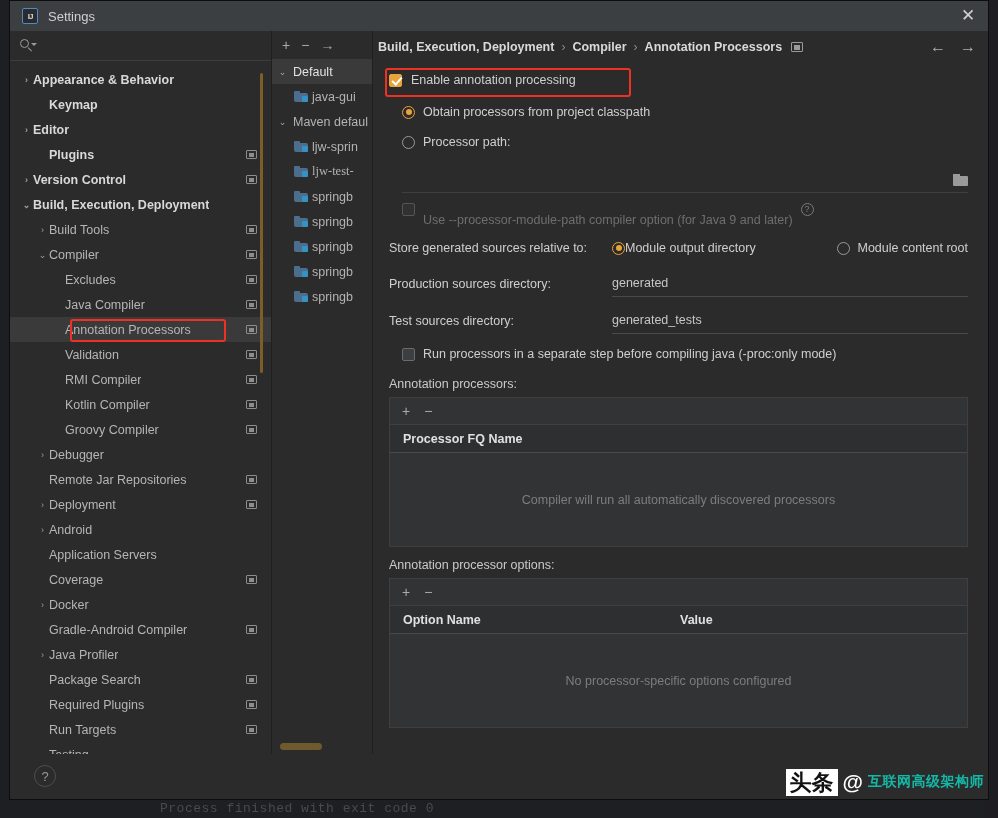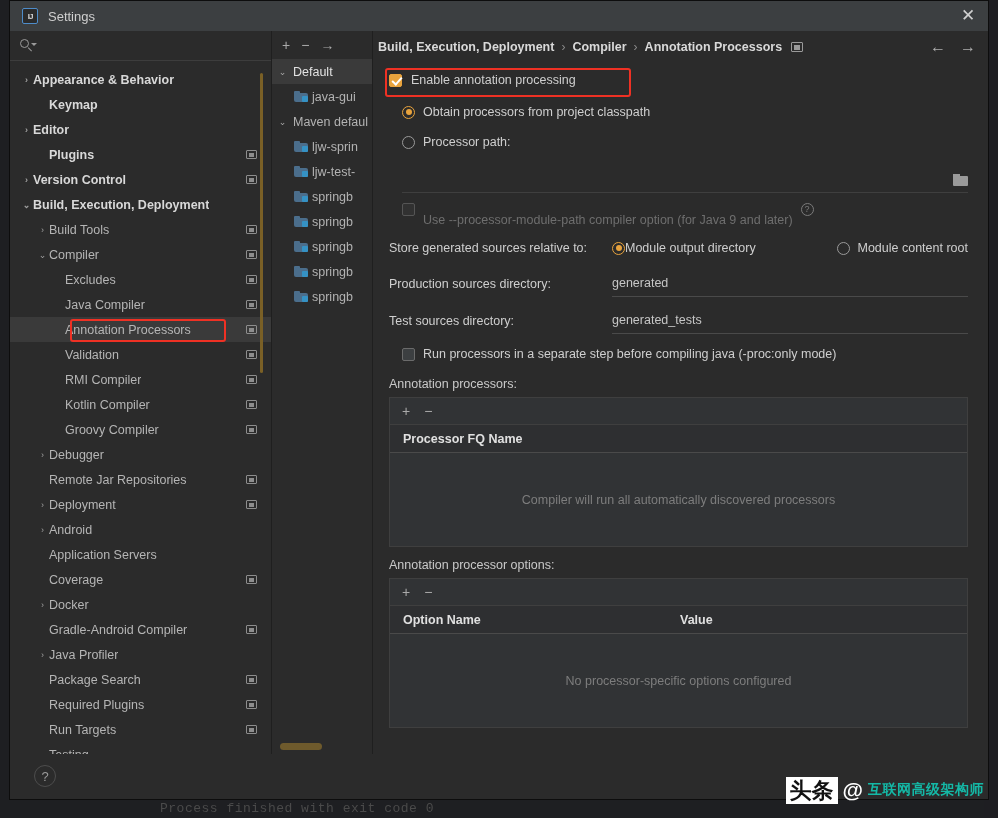--- a/index.html
+++ b/index.html
@@ -141,21 +141,21 @@
   .tbl-empty { display:flex; align-items:center; justify-content:center;
      color:#7d7d7d; font-size:12.5px; }
 
   
   .dlg-footer { height:45px; flex:0 0 45px; background:#2b2b2b; position:relative; }
   .help-btn { position:absolute; left:24px; top:11px; width:22px; height:22px;
     border-radius:50%; border:1px solid #4d4d4d; color:#9a9a9a; font-size:13px;
     display:flex; align-items:center; justify-content:center; cursor:pointer; }
 
   
-  .watermark { position:absolute; right:14px; bottom:14px; display:flex; align-items:center;
+  .watermark { position:absolute; right:14px; bottom:22px; display:flex; align-items:center;
     gap:5px; z-index:40; }
   .wm-tt { background:#ffffff; color:#111; font-weight:bold; font-size:22px;
      padding:1px 4px; line-height:1.15; }
   .wm-at { color:#ffffff; font-size:21px; font-weight:bold; }
   .wm-txt { color:#14b8a6; font-size:14px; font-weight:bold; letter-spacing:.5px; }
 </style>
 </head>
 <body>
 
 <div id="root">
@@ -380,21 +380,21 @@
               </span>
               <span style="margin-left: 0px;">ljw-sprin</span>
             </div>
             <div class="prow">
               <span class="mod-ind"></span>
               <span class="folder-ic">
                 <span class="ft"></span>
                 <span class="fb"></span>
                 <span class="fd"></span>
               </span>
-              <span style="margin-left: 0px;">ljw-test-</span>
+              <span style="margin-left: 0px; font-family: Liberation Serif, serif;">ljw-test-</span>
             </div>
             <div class="prow">
               <span class="mod-ind"></span>
               <span class="folder-ic">
                 <span class="ft"></span>
                 <span class="fb"></span>
                 <span class="fd"></span>
               </span>
               <span style="margin-left: 0px;">springb</span>
             </div>

